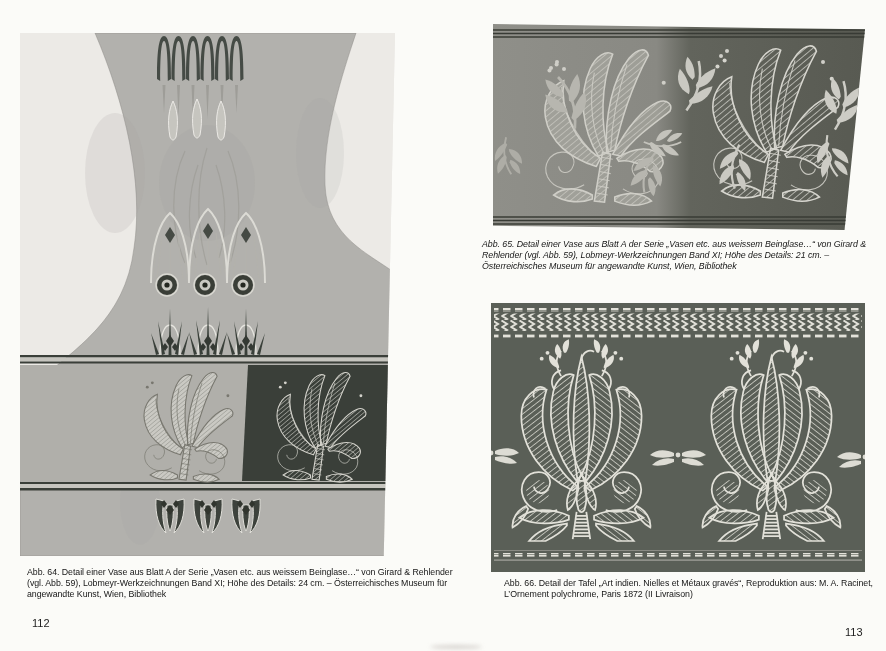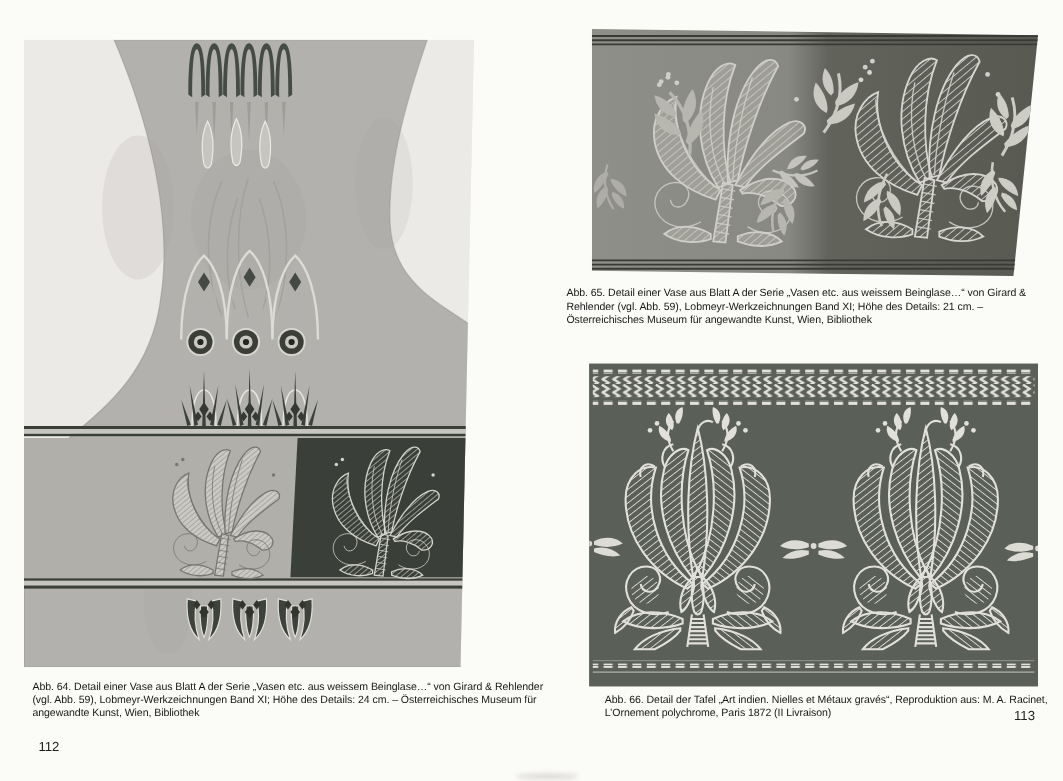--- a/index.html
+++ b/index.html
@@ -8,25 +8,25 @@
   .photo{position:absolute;overflow:hidden;}
   .photo svg{display:block;width:100%;height:100%;}
   #ph64{left:20px;top:33px;width:375px;height:523px;background:#eceae6;
         clip-path:polygon(0 0,100% 0,97% 100%,0 100%);}
   #ph65{left:493px;top:22px;width:372px;height:210px;
         clip-path:polygon(0 1%,100% 3.5%,94.5% 99%,0 97%);}
   #ph66{left:491px;top:303px;width:374px;height:269px;background:#5a5f57;}
   .caption{position:absolute;font-size:8.8px;line-height:11px;letter-spacing:-0.05px;
            color:#161616;}
   #c64{left:27px;top:567px;width:430px;}
-  #c65{left:472px;top:239px;width:394px;}
+  #c65{left:482px;top:239px;width:394px;font-style:italic;}
   #c66{left:476px;top:578px;width:394px;margin-left:28px;}
   .pagenum{position:absolute;font-size:11px;color:#1d1d1d;}
   #p112{left:32px;top:617px;}
-  #p113{left:845px;top:591px;}
+  #p113{left:845px;top:626px;}
   .smudge{position:absolute;left:430px;top:645px;width:52px;height:4px;border-radius:50%;
           background:#b9b2ad;filter:blur(2px);opacity:.55;}
   
   .pt{fill:url(#pl66);stroke:#e2e1d9;stroke-width:1.8;}
   .ps{fill:#e2e1d9;stroke:none;}
   .pline{fill:none;stroke:#e2e1d9;stroke-width:1.8;}
   .plf{fill:var(--leaf,rgba(210,209,201,.4));stroke:var(--line,#c6c5be);stroke-width:1.5;}
   .plr{fill:none;stroke:var(--line,#c6c5be);stroke-width:1.1;opacity:.85;}
   .pls{fill:var(--line,#c6c5be);stroke:none;}
   .sprg{fill:var(--line,#c6c5be);}

